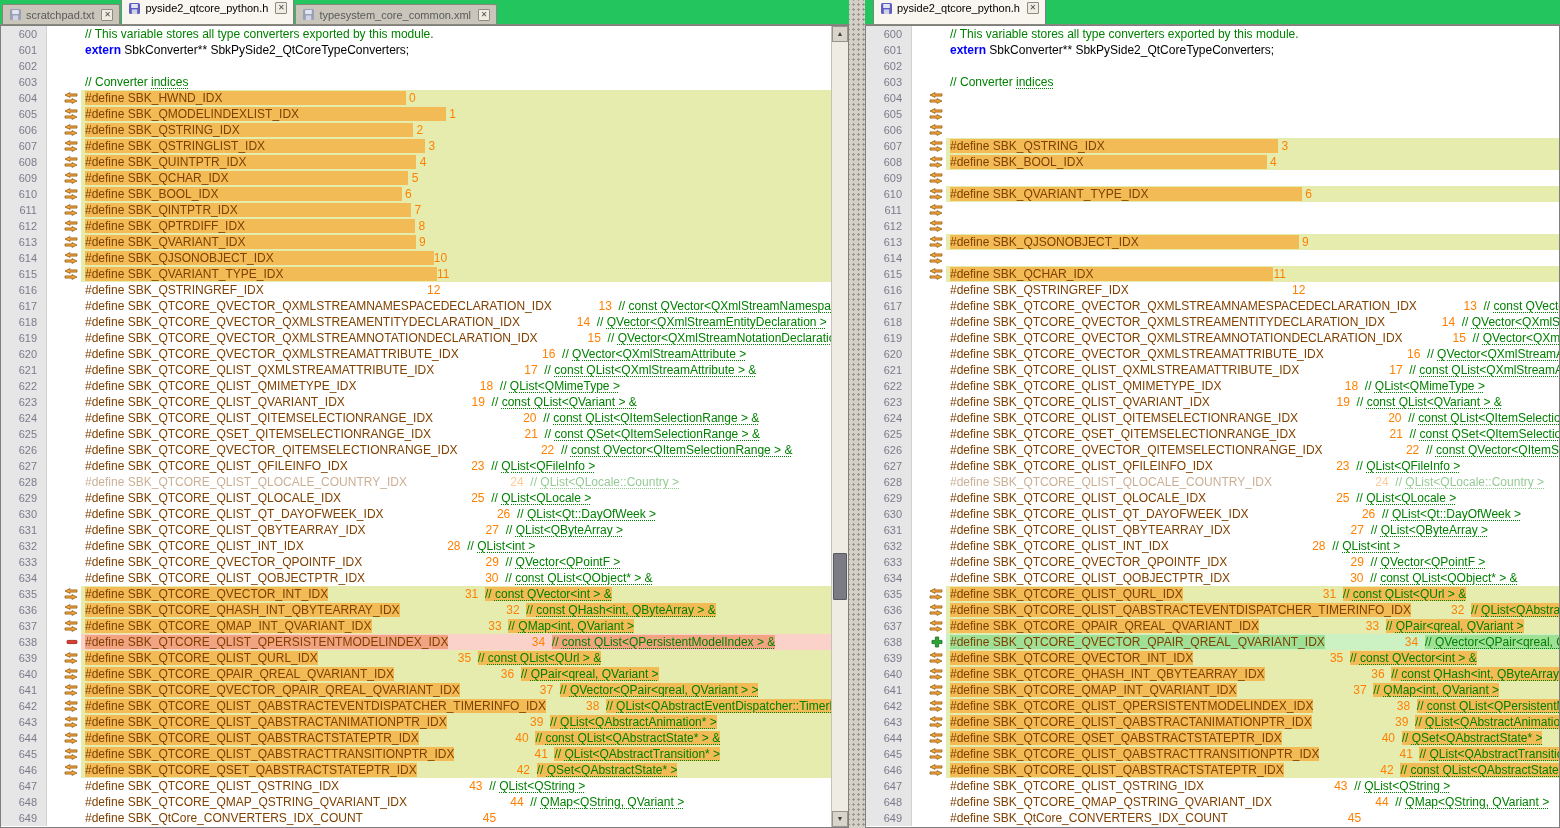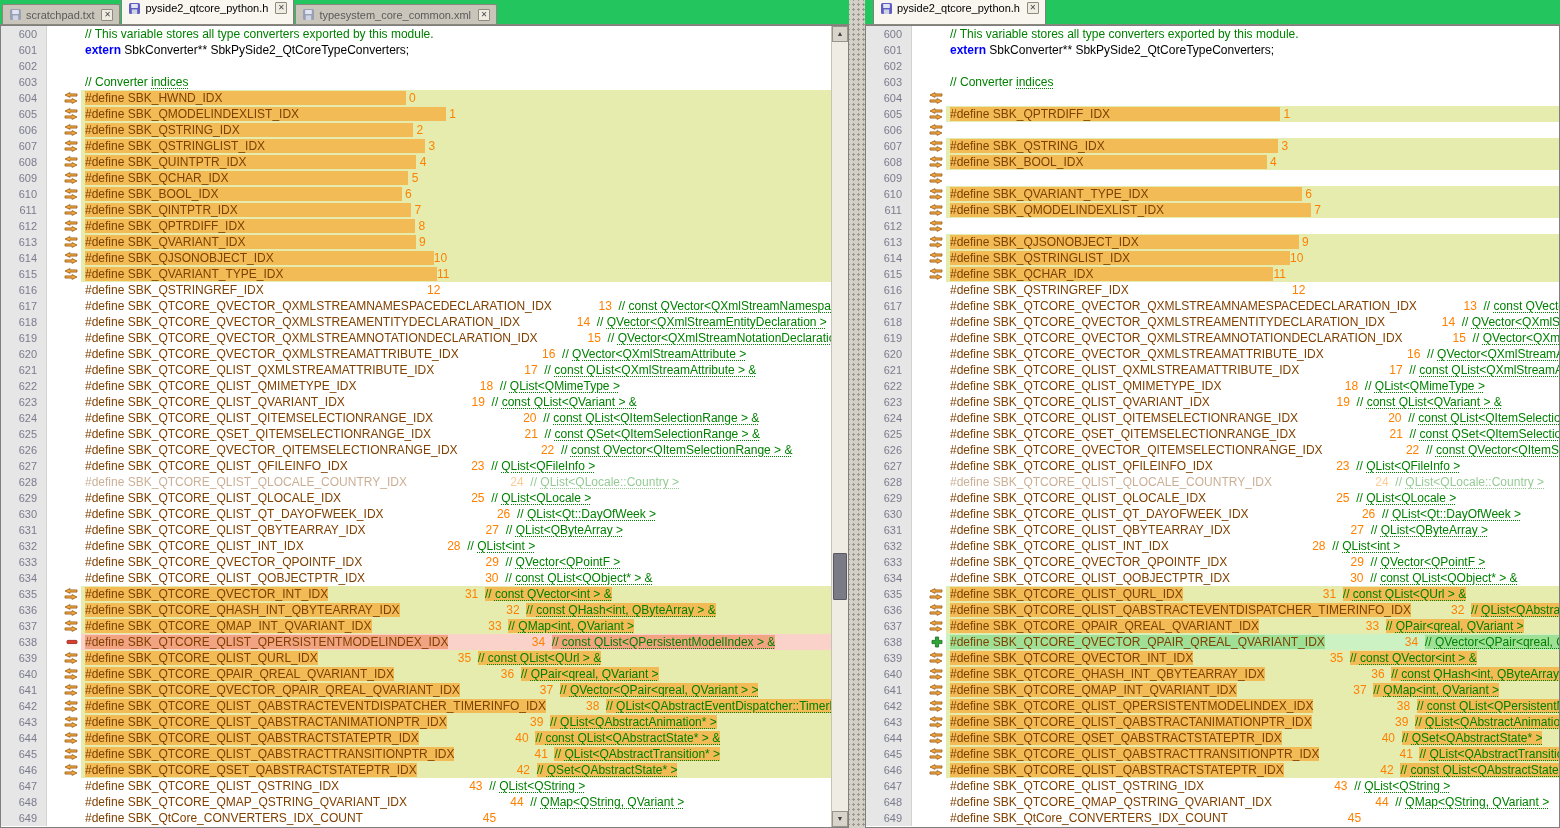--- a/index.html
+++ b/index.html
@@ -583,21 +583,20 @@
           <div class="row bg-mv">
             <div class="lnum">605</div>
             <div class="margin">
               <span class="mki">
                 <svg width="14" height="12" viewBox="0 0 14 12">
                   <path d="M1 3 L6 0.6 L6 1.9 L13 1.9 L13 4.1 L6 4.1 L6 5.4 Z" fill="#EFA33B" stroke="#99601a" stroke-width="0.8"></path>
                   <path d="M13 9 L8 6.6 L8 7.9 L1 7.9 L1 10.1 L8 10.1 L8 11.4 Z" fill="#EFA33B" stroke="#99601a" stroke-width="0.8"></path>
                 </svg>
               </span>
             </div>
-            <div class="code"><span class="pp hl-mv">#define SBK_QPTRDIFF_IDX                                                   </span><span class="num"> 1</span></div>
           </div>
           <div class="row bg-mv">
             <div class="lnum">606</div>
             <div class="margin">
               <span class="mki">
                 <svg width="14" height="12" viewBox="0 0 14 12">
                   <path d="M1 3 L6 0.6 L6 1.9 L13 1.9 L13 4.1 L6 4.1 L6 5.4 Z" fill="#EFA33B" stroke="#99601a" stroke-width="0.8"></path>
                   <path d="M13 9 L8 6.6 L8 7.9 L1 7.9 L1 10.1 L8 10.1 L8 11.4 Z" fill="#EFA33B" stroke="#99601a" stroke-width="0.8"></path>
                 </svg>
               </span>
@@ -653,21 +652,20 @@
           <div class="row bg-mv">
             <div class="lnum">611</div>
             <div class="margin">
               <span class="mki">
                 <svg width="14" height="12" viewBox="0 0 14 12">
                   <path d="M1 3 L6 0.6 L6 1.9 L13 1.9 L13 4.1 L6 4.1 L6 5.4 Z" fill="#EFA33B" stroke="#99601a" stroke-width="0.8"></path>
                   <path d="M13 9 L8 6.6 L8 7.9 L1 7.9 L1 10.1 L8 10.1 L8 11.4 Z" fill="#EFA33B" stroke="#99601a" stroke-width="0.8"></path>
                 </svg>
               </span>
             </div>
-            <div class="code"><span class="pp hl-mv">#define SBK_QMODELINDEXLIST_IDX                                            </span><span class="num"> 7</span></div>
           </div>
           <div class="row bg-mv">
             <div class="lnum">612</div>
             <div class="margin">
               <span class="mki">
                 <svg width="14" height="12" viewBox="0 0 14 12">
                   <path d="M1 3 L6 0.6 L6 1.9 L13 1.9 L13 4.1 L6 4.1 L6 5.4 Z" fill="#EFA33B" stroke="#99601a" stroke-width="0.8"></path>
                   <path d="M13 9 L8 6.6 L8 7.9 L1 7.9 L1 10.1 L8 10.1 L8 11.4 Z" fill="#EFA33B" stroke="#99601a" stroke-width="0.8"></path>
                 </svg>
               </span>
@@ -688,21 +686,20 @@
           <div class="row bg-mv">
             <div class="lnum">614</div>
             <div class="margin">
               <span class="mki">
                 <svg width="14" height="12" viewBox="0 0 14 12">
                   <path d="M1 3 L6 0.6 L6 1.9 L13 1.9 L13 4.1 L6 4.1 L6 5.4 Z" fill="#EFA33B" stroke="#99601a" stroke-width="0.8"></path>
                   <path d="M13 9 L8 6.6 L8 7.9 L1 7.9 L1 10.1 L8 10.1 L8 11.4 Z" fill="#EFA33B" stroke="#99601a" stroke-width="0.8"></path>
                 </svg>
               </span>
             </div>
-            <div class="code"><span class="pp hl-mv">#define SBK_QSTRINGLIST_IDX                                                </span><span class="num">10</span></div>
           </div>
           <div class="row bg-mv">
             <div class="lnum">615</div>
             <div class="margin">
               <span class="mki">
                 <svg width="14" height="12" viewBox="0 0 14 12">
                   <path d="M1 3 L6 0.6 L6 1.9 L13 1.9 L13 4.1 L6 4.1 L6 5.4 Z" fill="#EFA33B" stroke="#99601a" stroke-width="0.8"></path>
                   <path d="M13 9 L8 6.6 L8 7.9 L1 7.9 L1 10.1 L8 10.1 L8 11.4 Z" fill="#EFA33B" stroke="#99601a" stroke-width="0.8"></path>
                 </svg>
               </span>

